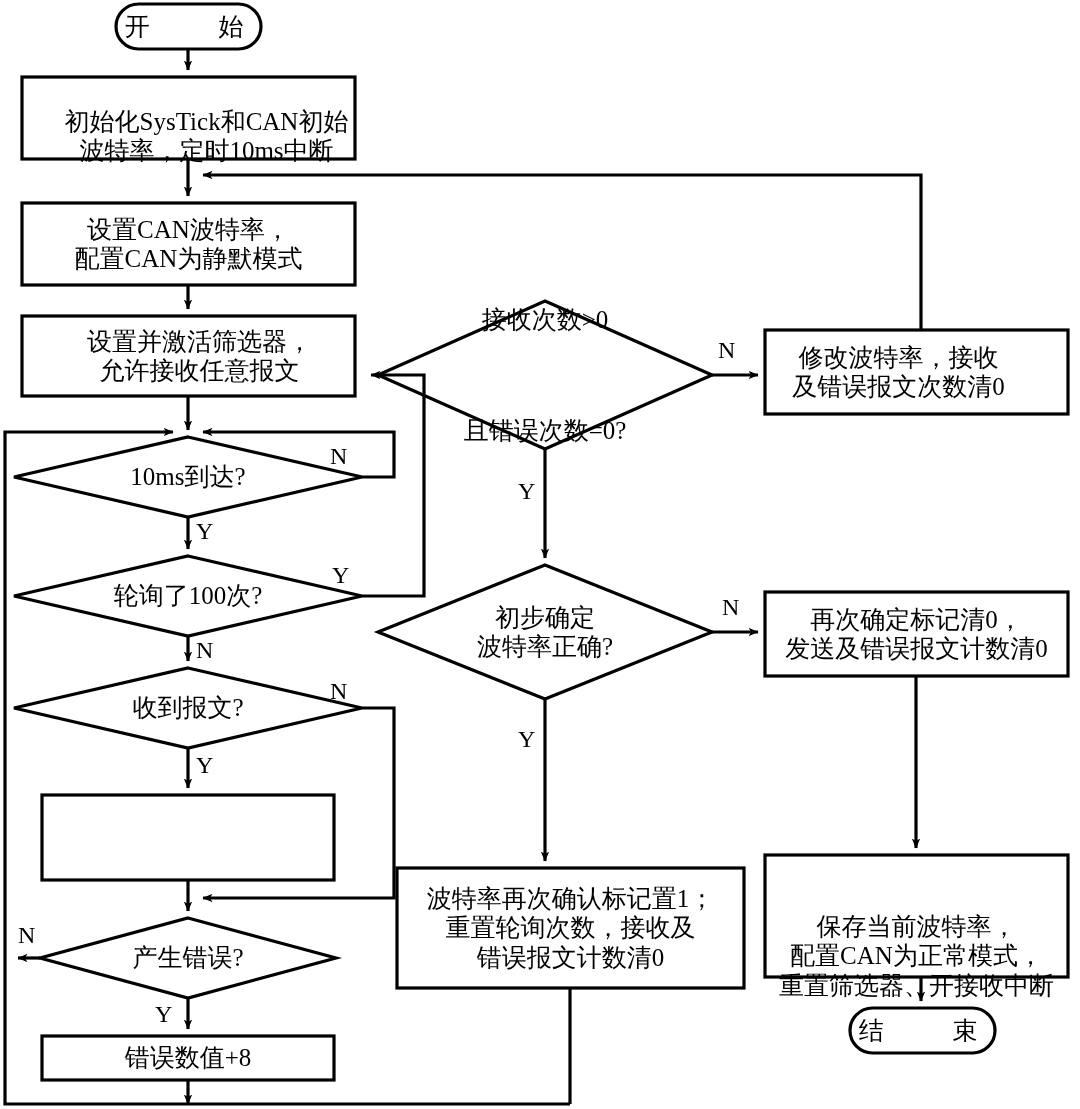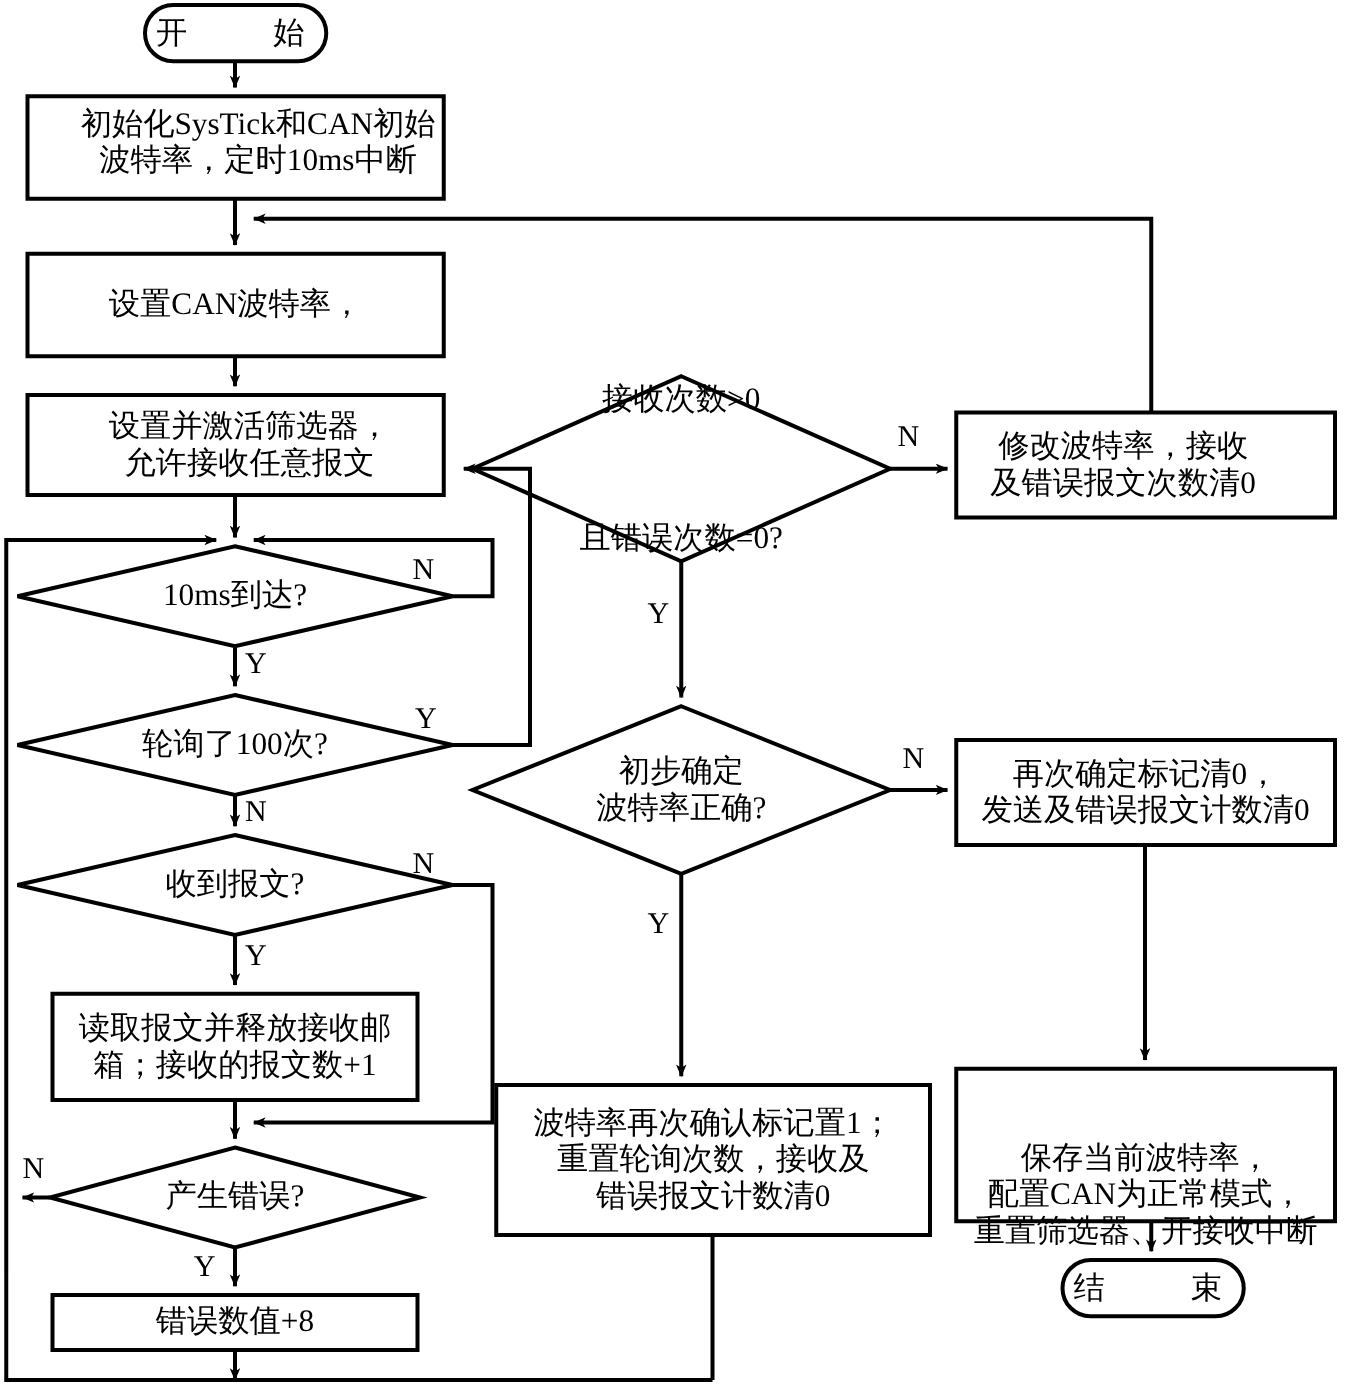--- a/index.html
+++ b/index.html
@@ -139,50 +139,47 @@
 
       <path d="M921,977 L921,1001" marker-end="url(#arrow)"></path>
 
     </g>
   </svg>
 
   <div class="node-text term-text" style="left:116px; top:4px; width:145px; height:45px;">
     <span class="ln">开    始</span>
   </div>
 
-  <div class="node-text" style="left:22px; top:73px; width:369px; height:82px;">
+  <div class="node-text" style="left:22px; top:95px; width:369px; height:82px;">
     <span class="ln">初始化SysTick和CAN初始</span>
     <span class="ln">波特率，定时10ms中断</span>
   </div>
 
   <div class="node-text" style="left:22px; top:203px; width:333px; height:82px;">
     <span class="ln">设置CAN波特率，</span>
+    <span class="ln">配置CAN为静默模式</span>
   </div>
 
   <div class="node-text" style="left:22px; top:316px; width:333px; height:80px;padding-left:11px;">
     <span class="ln">设置并激活筛选器，</span>
     <span class="ln">允许接收任意报文</span>
   </div>
 
   <div class="node-text" style="left:14px; top:437px; width:348px; height:80px;">
     <span class="ln">10ms到达?</span>
   </div>
 
   <div class="node-text" style="left:14px; top:556px; width:348px; height:80px;">
     <span class="ln">轮询了100次?</span>
   </div>
 
   <div class="node-text" style="left:14px; top:668px; width:348px; height:80px;">
     <span class="ln">收到报文?</span>
   </div>
 
-  <div class="node-text" style="left:42px; top:795px; width:292px; height:85px;">
-    <span class="ln">读取报文并释放接收邮</span>
-    <span class="ln">箱；接收的报文数+1</span>
-  </div>
 
   <div class="node-text" style="left:40px; top:918px; width:296px; height:80px;">
     <span class="ln">产生错误?</span>
   </div>
 
   <div class="node-text" style="left:42px; top:1036px; width:292px; height:44px;">
     <span class="ln">错误数值+8</span>
   </div>
 
   <div class="node-text" style="left:378px; top:305px; width:334px; height:140px;justify-content:space-between;">

